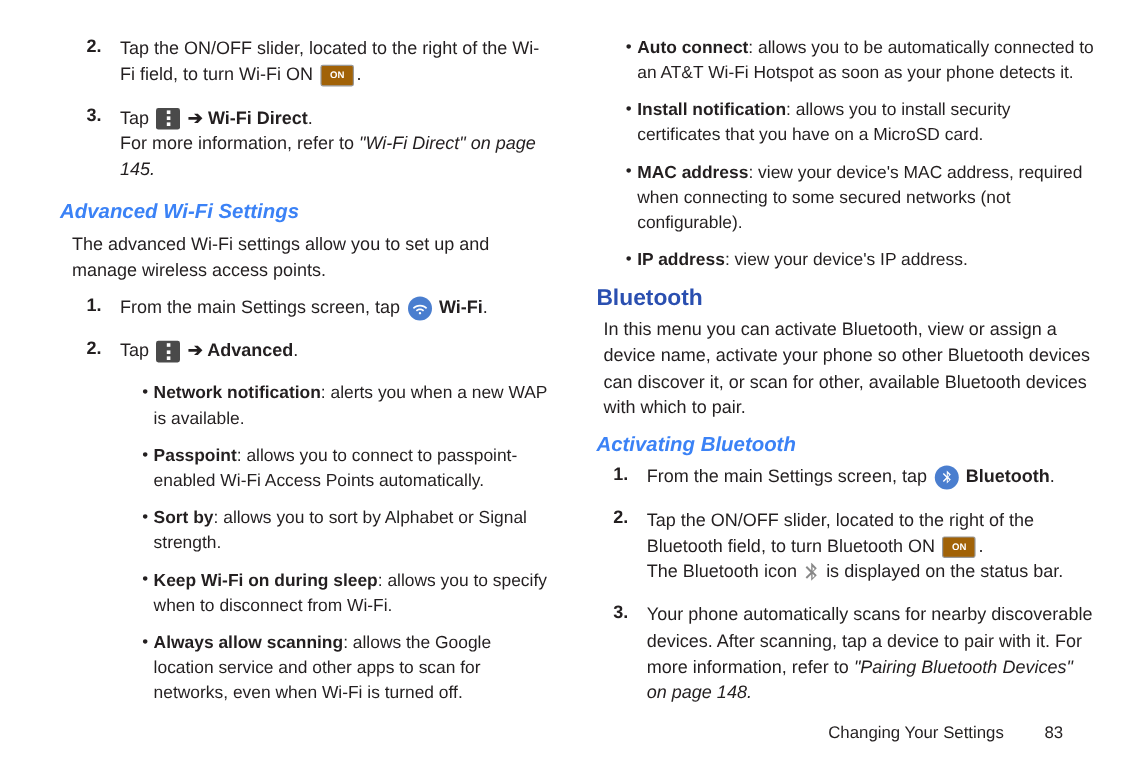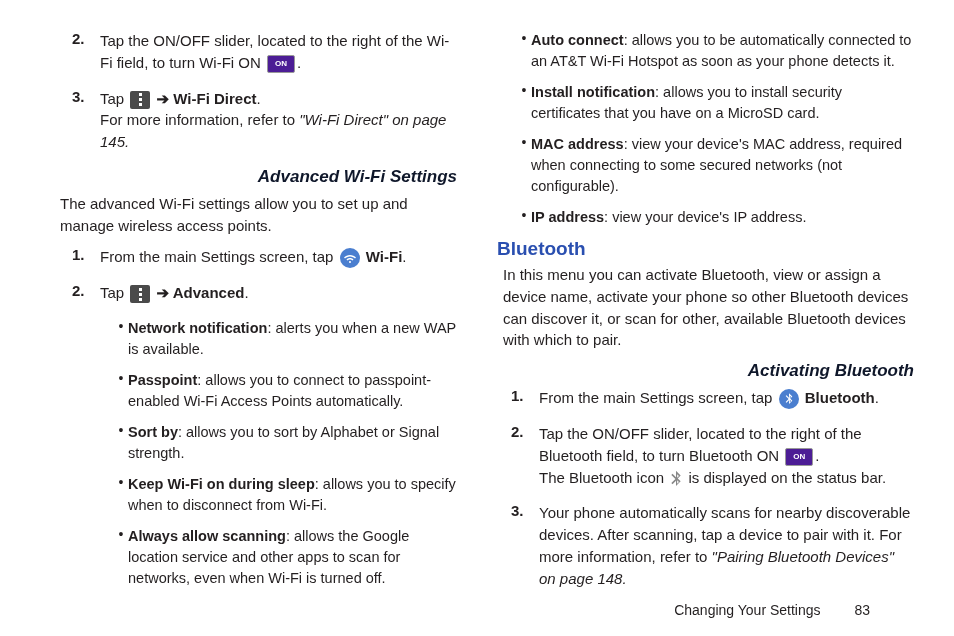--- a/index.html
+++ b/index.html
@@ -35,26 +35,25 @@
     font-weight: bold;
     font-size: 15px;
     padding-left: 32px;
   }
   .ol-step .body {
     flex: 1;
     font-size: 15px;
     line-height: 1.45;
   }
   .sub-hdr-blue-italic {
-    color: #0f172a;
+    color: #3b82f6;
     font-style: italic;
     font-weight: bold;
     font-size: 17px;
     margin: 8px 0 6px 10px;
-    text-align: right;
   }
   .section-hdr-blue {
     color: #2a4fb0;
     font-weight: bold;
     font-size: 19px;
     margin: 6px 0 4px 0;
   }
   .para {
     font-size: 15px;
     line-height: 1.45;
@@ -85,21 +84,21 @@
   .bullet-indent { margin-left: 68px; }
   .bullet-r { margin-left: 14px; }
   .cond { font-family: "Arial Narrow", Arial, sans-serif; font-stretch: condensed; }
   .bold { font-weight: bold; }
   .ital { font-style: italic; }
   .icon-on {
     display: inline-block;
     vertical-align: middle;
     width: 26px;
     height: 16px;
-    background: #4c1d95;
+    background: #a16207;
     border: 1px solid #999;
     border-radius: 2px;
     color: #fff;
     font-size: 8px;
     font-weight: bold;
     text-align: center;
     line-height: 16px;
     margin: 0 2px;
   }
   .icon-menu {
@@ -141,21 +140,21 @@
     font-size: 16px;
     align-items: center;
     justify-content: center;
   }
   .arrow {
     font-weight: bold;
   }
   .footer {
     position: absolute;
     bottom: 18px;
-    right: 84px;
+    right: 68px;
     font-size: 14px;
   }
   .footer .pg {
     margin-left: 30px;
   }
 </style>
 </head>
 <body>
 
 <div class="page">

